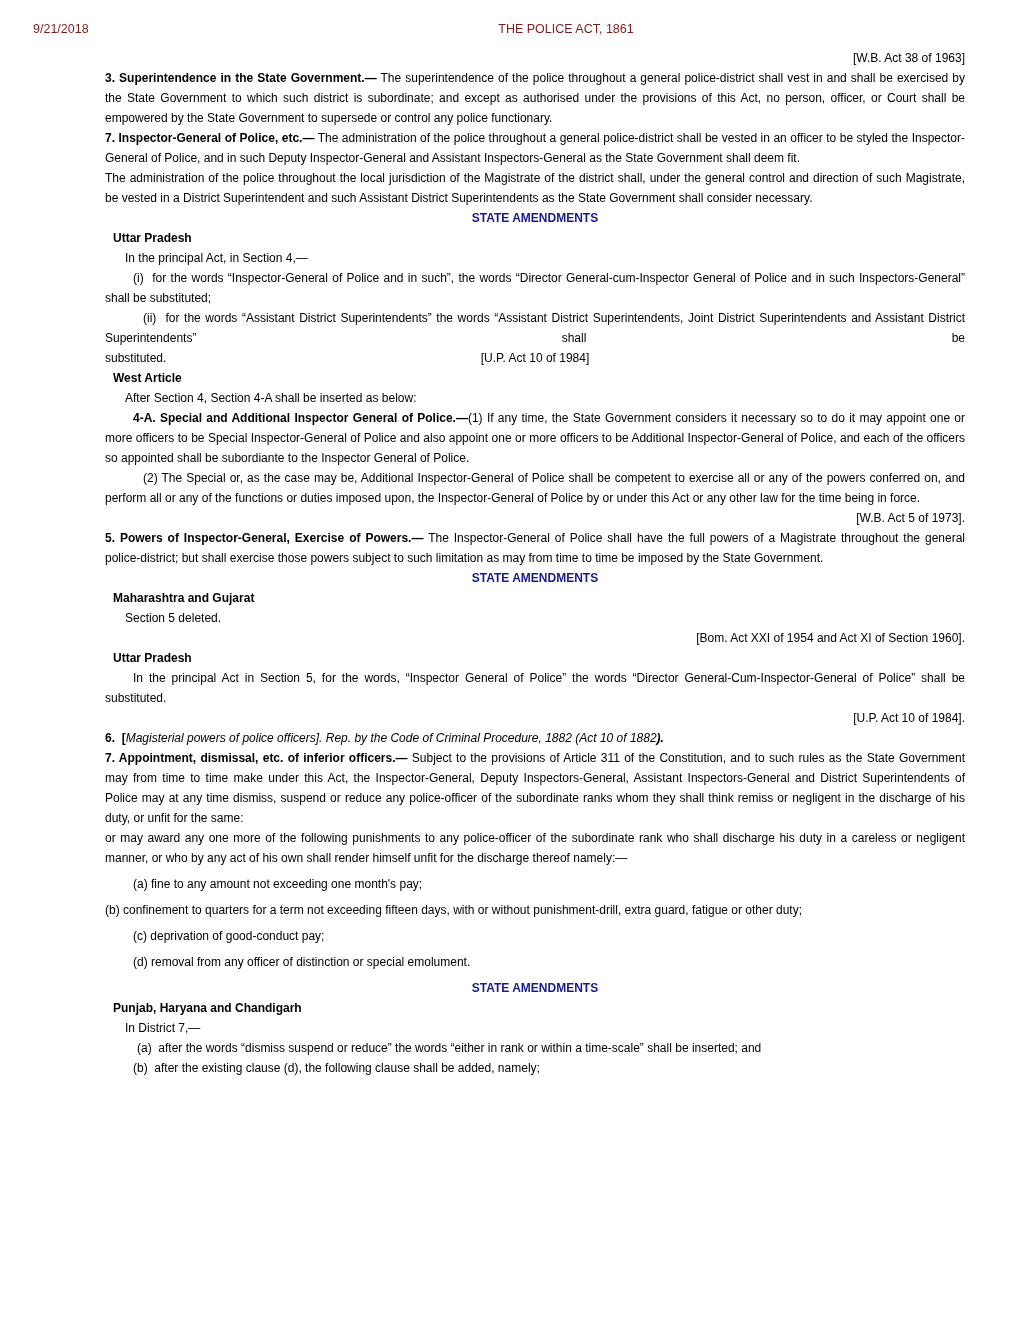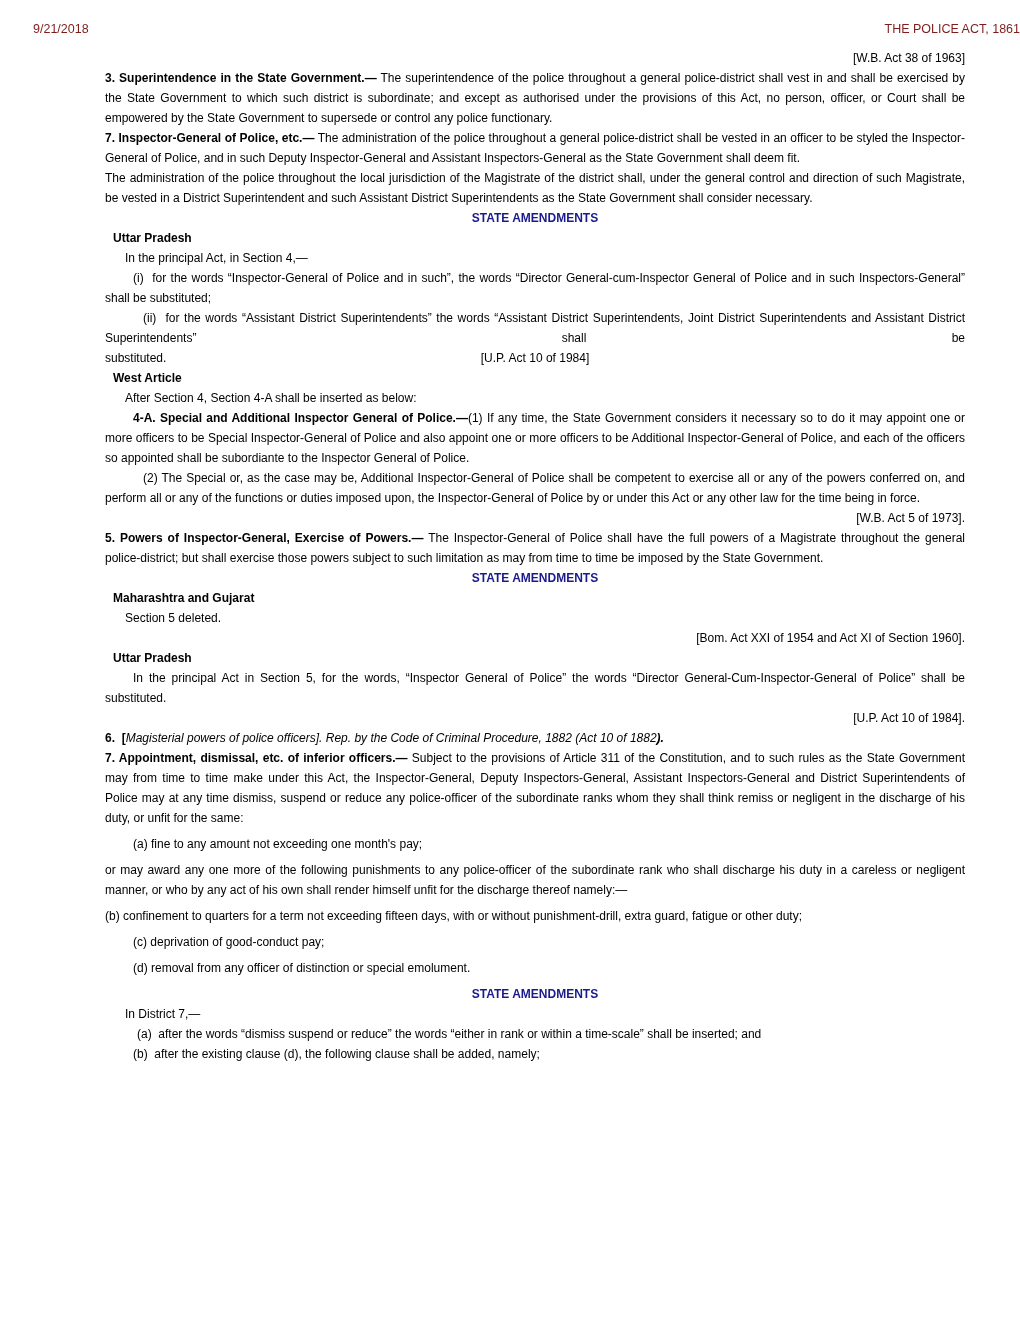--- a/index.html
+++ b/index.html
@@ -11,21 +11,21 @@
   }
   body {
     font-family: "Liberation Sans", sans-serif;
     color: #000;
   }
   .page { padding: 22px 55px 0 57px; }
 
   
   .hdr { position: relative; font-size: 12.5px; line-height: 15px; color: #7f1d1d; }
   .hdr-date { position: absolute; left: -24px; top: 0; }
-  .hdr-title { display: block; text-align: right; transform: translateX(55px); }
+  .hdr-title { display: block; text-align: center; transform: translateX(55px); }
 
   
   .doc { margin-top: 11px; font-size: 12px; line-height: 20px; margin-left: 48px; }
   .ln { margin: 0; }
   .jt { text-align: justify; }
   .fl { text-align-last: justify; }
   .rt { text-align: right; }
   .amend { text-align: center; font-weight: bold; color: var(--amend, #1a1a8c); }
   .sh { font-weight: bold; padding-left: 8px; }
   .i1 { text-indent: 20px; }
@@ -66,23 +66,24 @@
       <div class="ln jt"><span class="s-b">5. Powers of Inspector-General, Exercise of Powers.—</span><span> The Inspector-General of Police shall have the full powers of a Magistrate throughout the general police-district; but shall exercise those powers subject to such limitation as may from time to time be imposed by the State Government.</span></div>
       <div class="ln amend"><span>STATE AMENDMENTS</span></div>
       <div class="ln sh"><span>Maharashtra and Gujarat</span></div>
       <div class="ln i1"><span>Section 5 deleted.</span></div>
       <div class="ln rt"><span>[Bom. Act XXI of 1954 and Act XI of Section 1960].</span></div>
       <div class="ln sh"><span>Uttar Pradesh</span></div>
       <div class="ln jt i2"><span>In the principal Act in Section 5, for the words, “Inspector General of Police” the words “Director General-Cum-Inspector-General of Police” shall be substituted.</span></div>
       <div class="ln rt"><span>[U.P. Act 10 of 1984].</span></div>
       <div class="ln jt"><span class="s-b">6.&nbsp; [</span><span class="s-i">Magisterial powers of police officers]. Rep. by the Code of Criminal Procedure, 1882 (Act 10 of 1882</span><span class="s-bi">).</span></div>
       <div class="ln jt"><span class="s-b">7. Appointment, dismissal, etc. of inferior officers.—</span><span> Subject to the provisions of Article 311 of the Constitution, and to such rules as the State Government may from time to time make under this Act, the Inspector-General, Deputy Inspectors-General, Assistant Inspectors-General and District Superintendents of Police may at any time dismiss, suspend or reduce any police-officer of the subordinate ranks whom they shall think remiss or negligent in the discharge of his duty, or unfit for the same:</span></div>
+      <div class="ln jt"><span>or may award any one more of the following punishments to any police-officer of the subordinate rank who shall discharge his duty in a careless or negligent manner, or who by any act of his own shall render himself unfit for the discharge thereof namely:—</span></div>
       <div class="ln li i2"><span>(a) fine to any amount not exceeding one month's pay;</span></div>
-      <div class="ln jt"><span>or may award any one more of the following punishments to any police-officer of the subordinate rank who shall discharge his duty in a careless or negligent manner, or who by any act of his own shall render himself unfit for the discharge thereof namely:—</span></div>
       <div class="ln li jt"><span>(b) confinement to quarters for a term not exceeding fifteen days, with or without punishment-drill, extra guard, fatigue or other duty;</span></div>
       <div class="ln li i2"><span>(c) deprivation of good-conduct pay;</span></div>
       <div class="ln li i2"><span>(d) removal from any officer of distinction or special emolument.</span></div>
       <div class="ln amend"><span>STATE AMENDMENTS</span></div>
+      <div class="ln sh"><span>Punjab, Haryana and Chandigarh</span></div>
       <div class="ln i1"><span>In District 7,—</span></div>
       <div class="ln jt hang"><span>(a)&nbsp; after the words “dismiss suspend or reduce” the words “either in rank or within a time-scale” shall be inserted; and</span></div>
       <div class="ln i2"><span>(b)&nbsp; after the existing clause (d), the following clause shall be added, namely;</span></div>
     </div>
 </div>
 
 </body></html>

